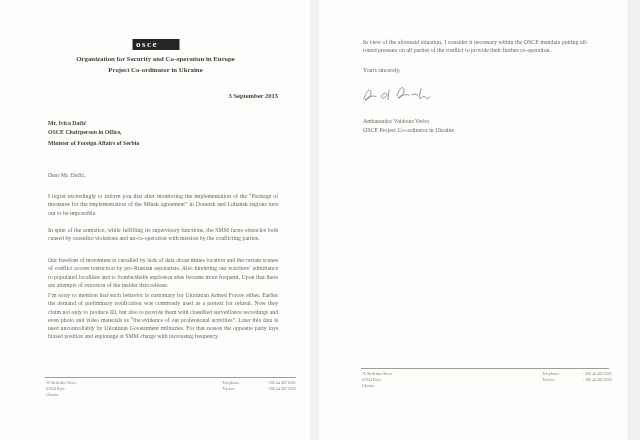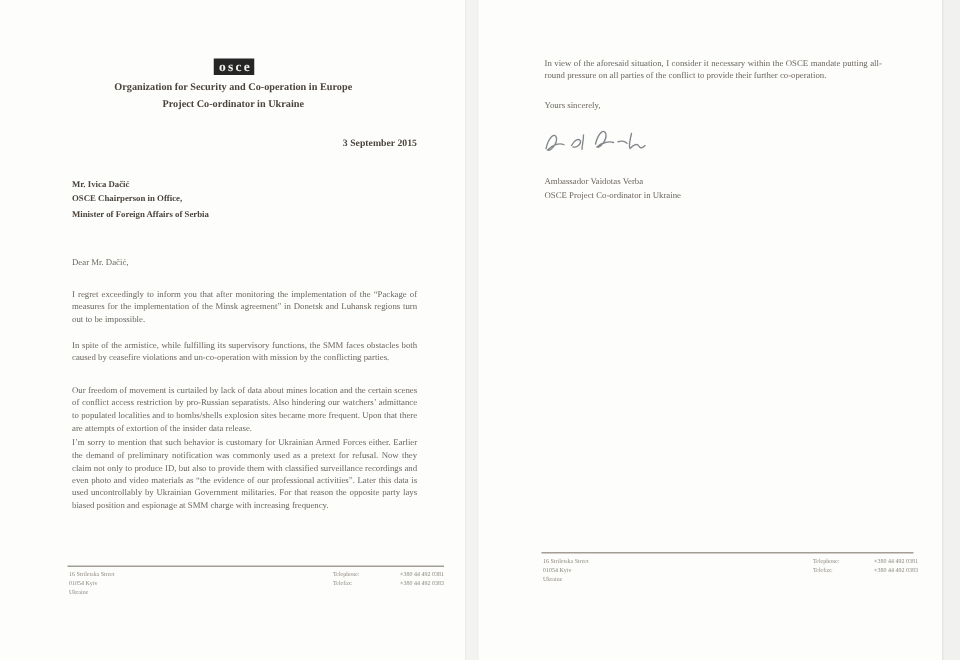--- a/index.html
+++ b/index.html
@@ -30,21 +30,21 @@
   .tiny{font-size:8px;line-height:1.5;transform:scale(0.5);transform-origin:0 0;color:#8a857e;}
   .footer-rule{position:absolute;height:1px;background:#a29d96;}
   .phone-grid{display:flex;flex-direction:column;}
   .phone-grid .row{display:flex;justify-content:space-between;gap:6px;}
 
   .logo{
     position:absolute;left:50%;transform:translateX(-50%);
     background:#262626;color:#f4f2ee;
     font-family:"Liberation Serif", serif;font-weight:bold;
     font-size:9px;line-height:11px;letter-spacing:1.5px;
-    padding:0 1px 0 4px;
+    padding:0 21px 0 4px;
   }
   .sig-svg{position:absolute;}
   .sig-svg path{fill:none;stroke:#5a6068;stroke-width:0.9;stroke-linecap:round;opacity:.75;}
 </style>
 </head>
 <body>
 
 <div class="seam"></div>
 <div class="edge-strip"></div>
 <div class="artifact-top-left"></div>

